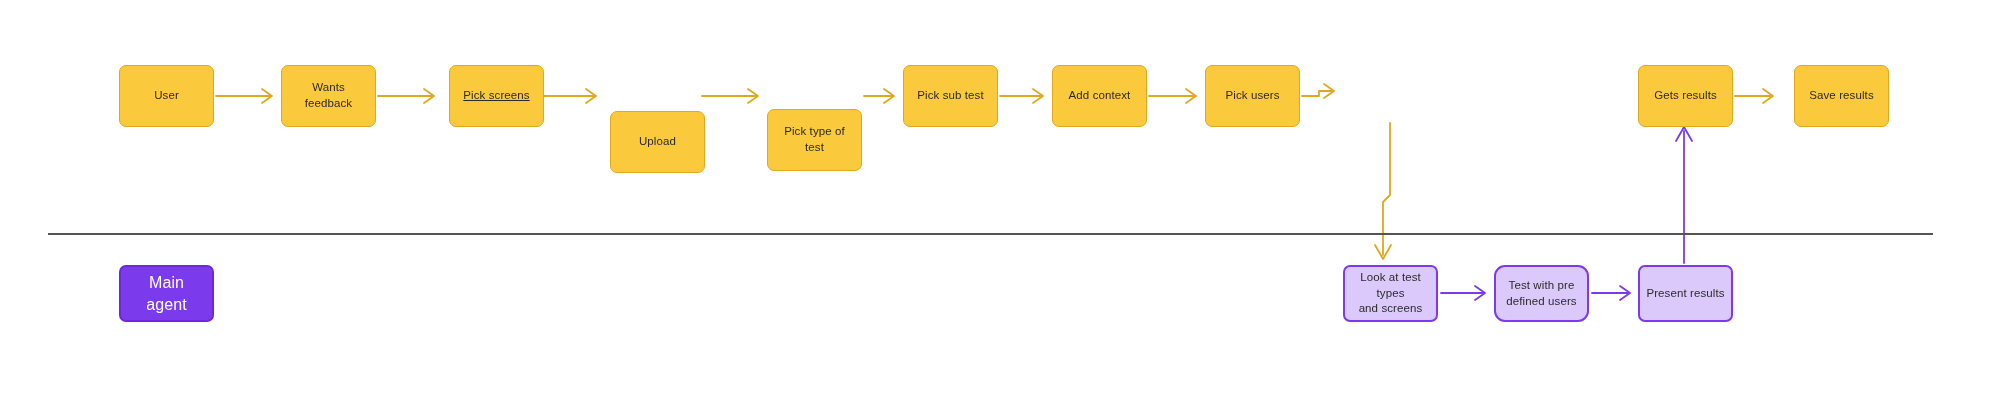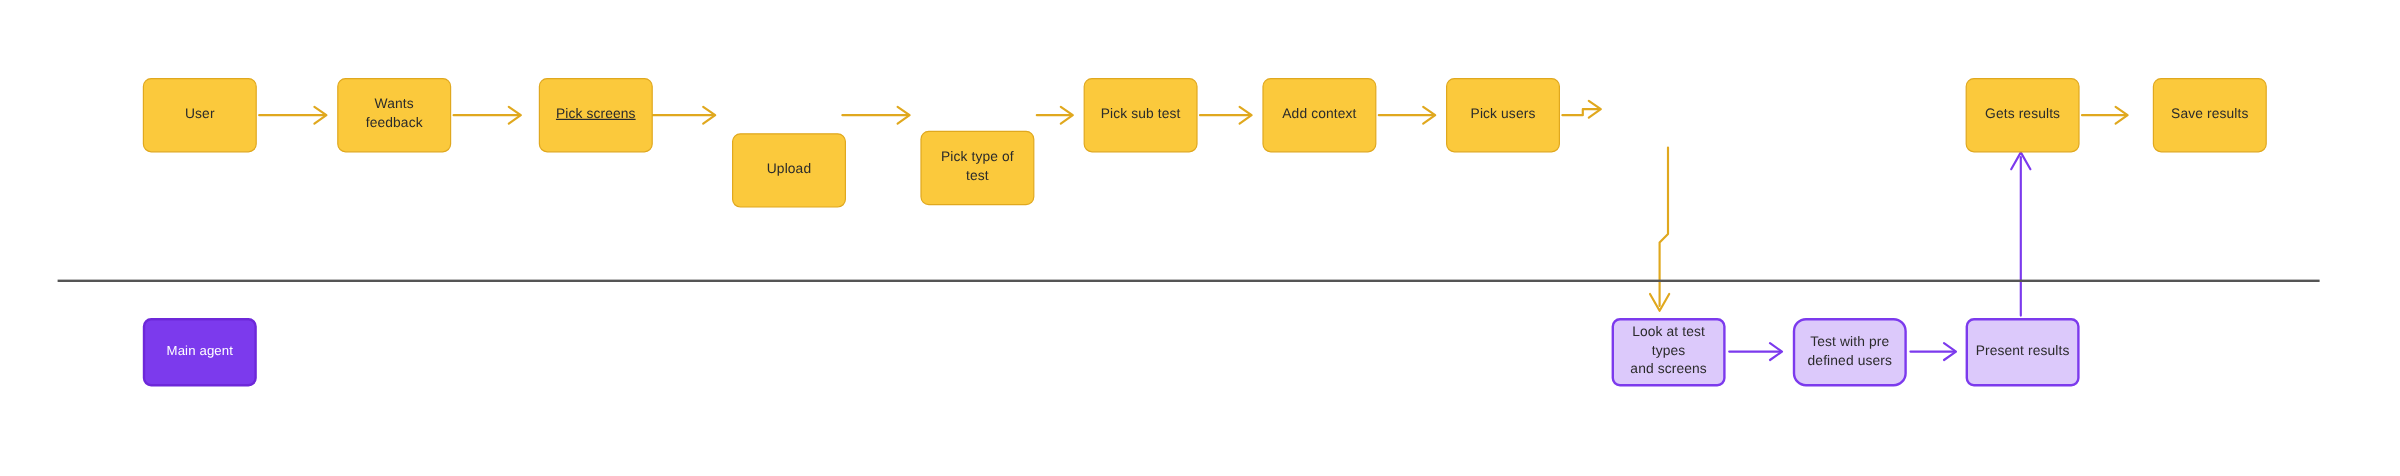--- a/index.html
+++ b/index.html
@@ -48,21 +48,21 @@
   .node-purple {
     background: #DCC9FB;
     border: 2px solid #7C3AED;
     color: #2b2b2b;
     font-size: 11.5px;
   }
   .node-legend {
     background: #7C3AED;
     border: 2px solid #6D28D9;
     color: #ffffff;
-    font-size: 11px;
+    font-size: 16px;
   }
   .node-label {
     display: block;
     padding: 0 6px;
   }
   .divider {
     position: absolute;
     background: #555555;
     height: 1.6px;
   }

